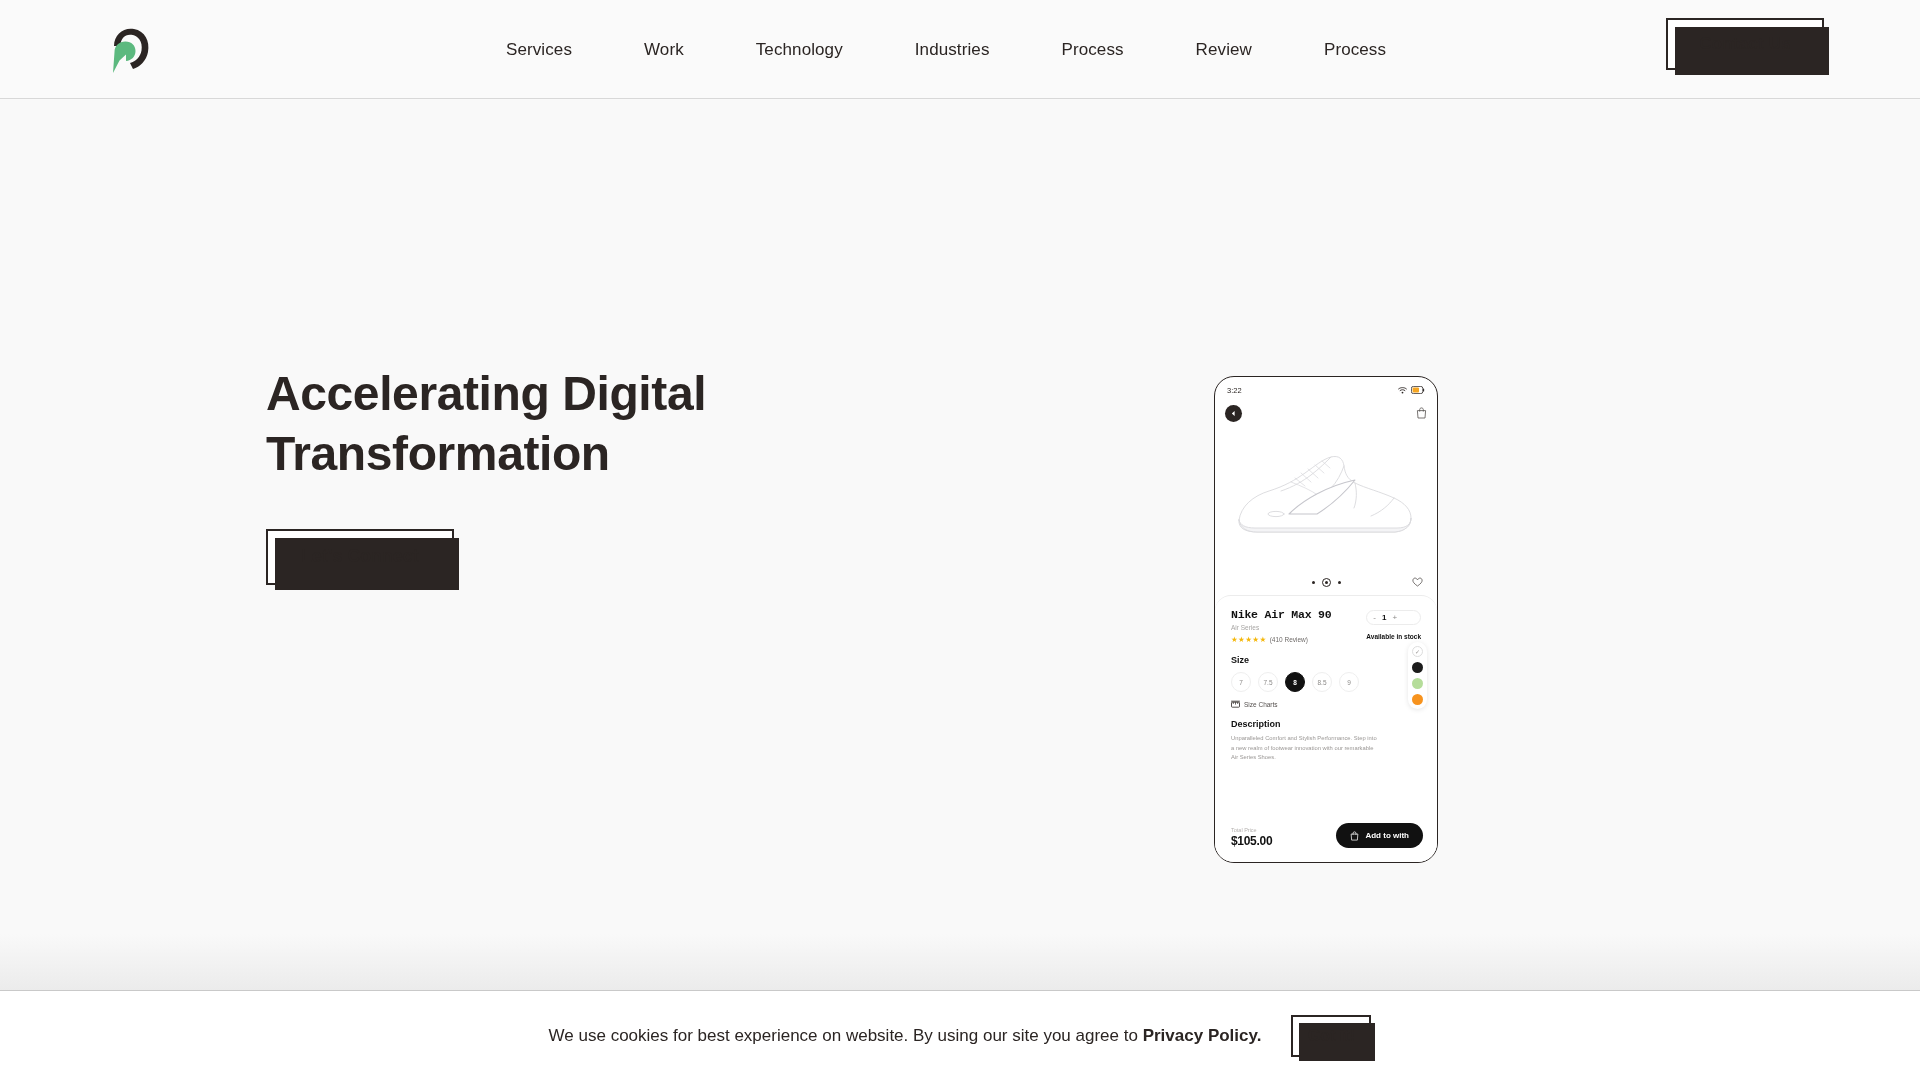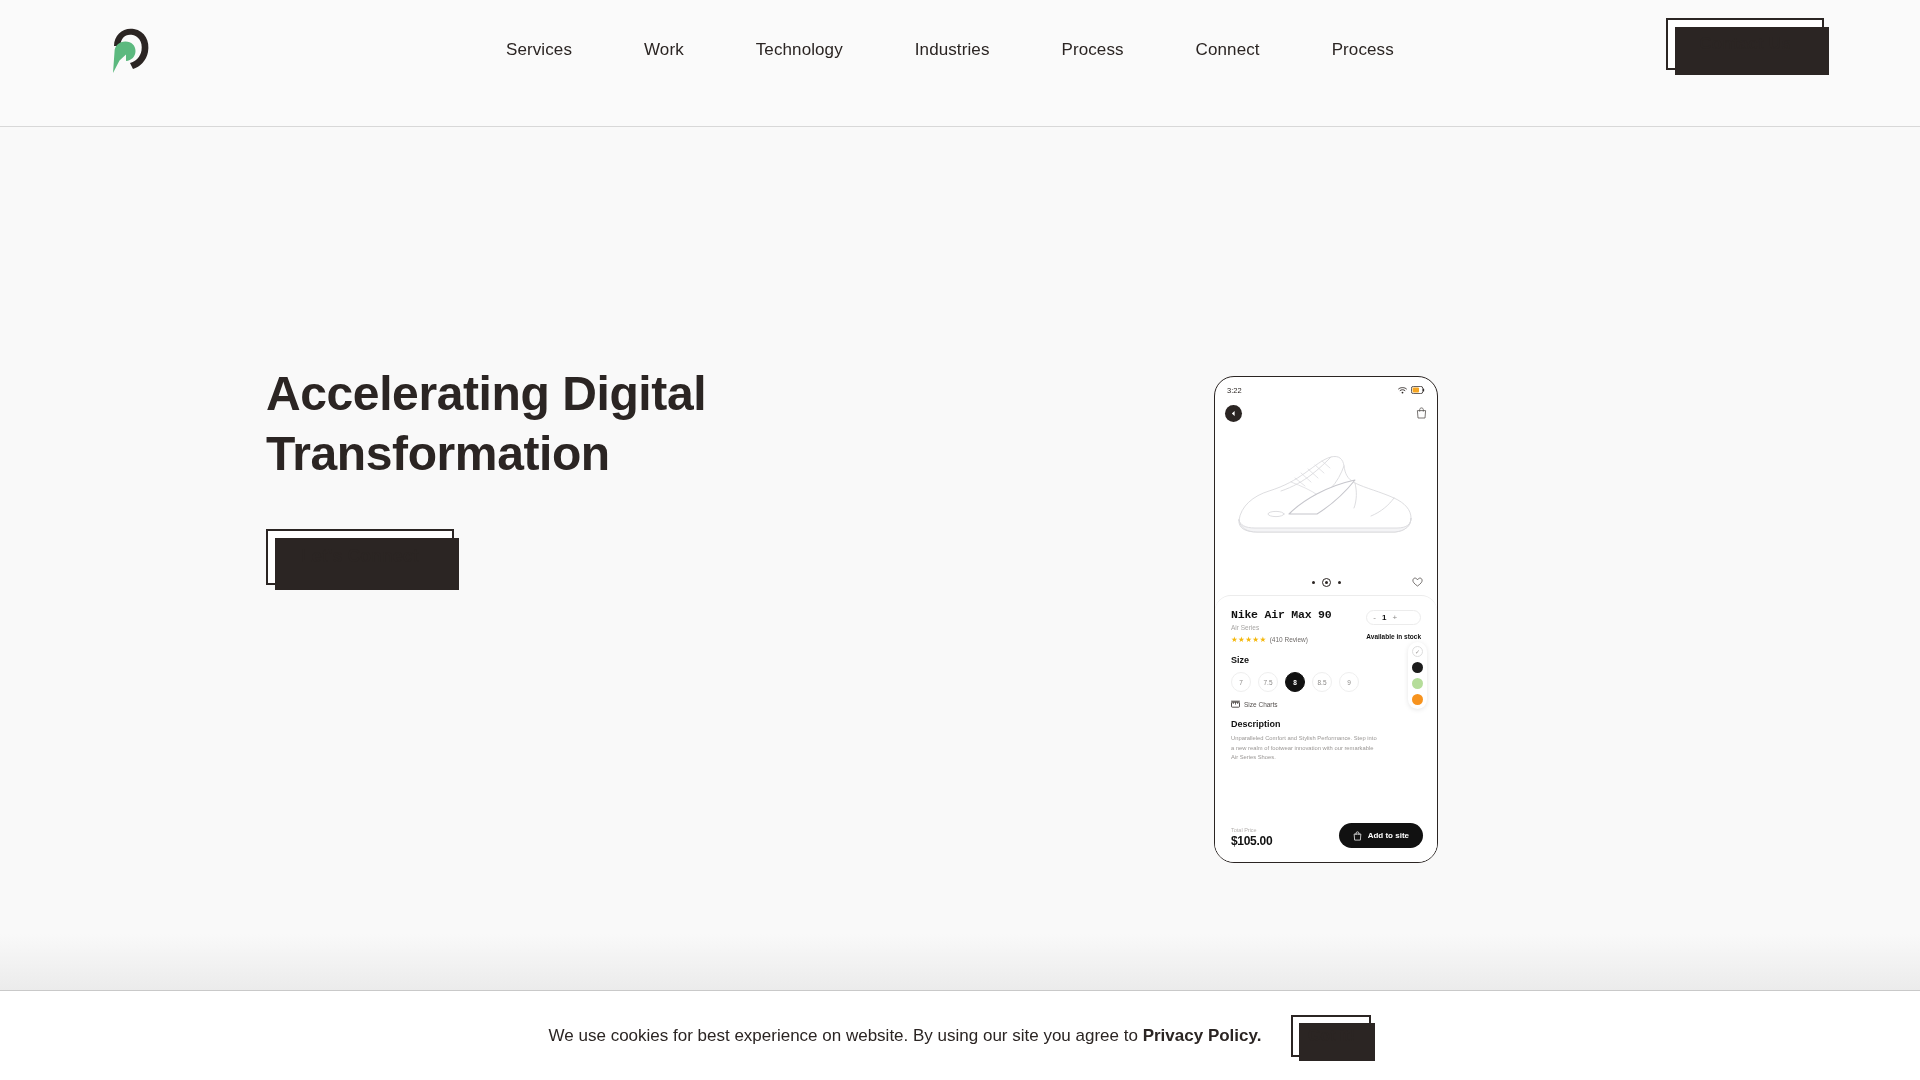--- a/index.html
+++ b/index.html
@@ -19,21 +19,21 @@
     height: 1080px;
     background: #f9f9f9;
     overflow: hidden;
   }
 
   
   .header {
     position: absolute;
     top: 0; left: 0;
     width: 1920px;
-    height: 127px;
+    height: 99px;
     background: #fafafa;
     border-bottom: 1px solid #d8d8d8;
     z-index: 30;
   }
 
   .logo {
     position: absolute;
     left: 100px;
     top: 22px;
     width: 56px;
@@ -383,21 +383,21 @@
         <path d="M13 51 L14.5 30 C14.5 24, 19 19.5, 25.5 19.5 C31.5 19.5, 35.5 23.5, 35.5 29 C35.5 34.5, 31.5 38.5, 26 39 L26 32.5 L19.5 38.5 Z" fill="#5cb97f"></path>
       </svg>
     </div>
 
     <nav class="nav">
       <div class="nav-item">Services</div>
       <div class="nav-item">Work</div>
       <div class="nav-item">Technology</div>
       <div class="nav-item">Industries</div>
       <div class="nav-item">Process</div>
-      <div class="nav-item">Connect</div>
+      <div class="nav-item">Review</div>
       <div class="nav-item">Process</div>
     </nav>
 
     <button class="hs-btn contact-btn">Contact Us</button>
   </div>
 
   <div class="hero">
 
     <div class="hero-left">
       <h1 class="headline">Accelerating Digital Transformation</h1>
@@ -514,21 +514,21 @@
         <div class="buy-row">
           <div>
             <div class="price-label">Total Price</div>
             <div class="price-val">$105.00</div>
           </div>
           <button class="cart-btn">
             <svg width="9" height="10" viewBox="0 0 11 12">
               <path d="M1.4 3.6 H9.6 L9 11 H2 Z" fill="none" stroke="#ffffff" stroke-width="0.9" stroke-linejoin="round"></path>
               <path d="M3.7 4.2 V2.7 C3.7 1.6 4.5 0.9 5.5 0.9 C6.5 0.9 7.3 1.6 7.3 2.7 V4.2" fill="none" stroke="#ffffff" stroke-width="0.9" stroke-linecap="round"></path>
             </svg>
-            <span>Add to site</span>
+            <span>Add to with</span>
           </button>
         </div>
 
       </div>
     </div>
   </div>
 
   <div class="hero-fade"></div>
 
   <div class="cookie-bar">

